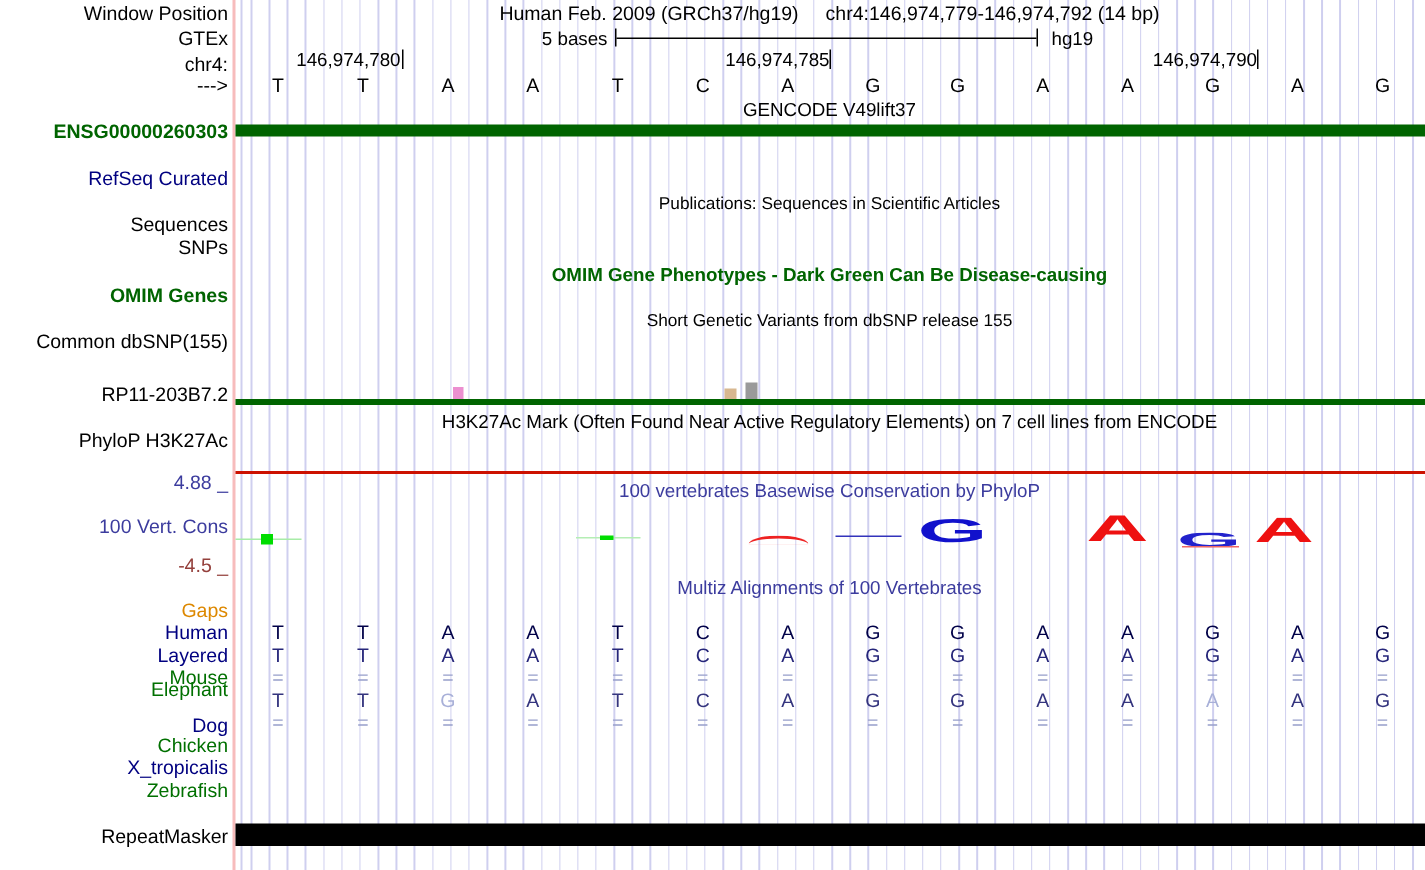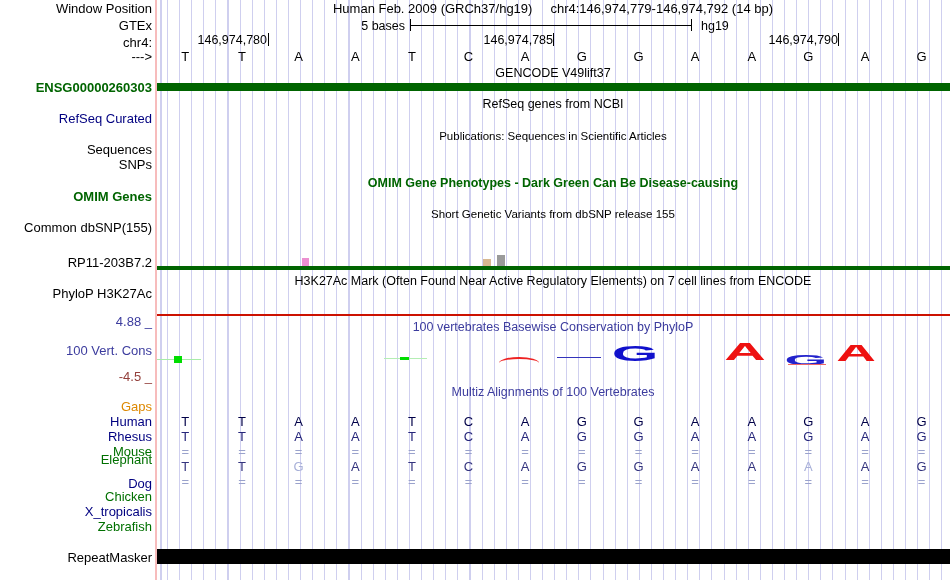--- a/index.html
+++ b/index.html
@@ -95,21 +95,20 @@
       <span style="left: 566.429px; width: 56.6429px;">A</span>
       <span style="left: 623.071px; width: 56.6429px;">G</span>
       <span style="left: 679.714px; width: 56.6429px;">A</span>
       <span style="left: 736.357px; width: 56.6429px;">G</span>
     </div>
 
   <div class="msg" style="top:67px">GENCODE V49lift37</div>
   <div class="lbl green" style="top:81px">ENSG00000260303</div>
   <div class="bar" id="gencode-bar"></div>
 
-  <div class="msg" style="top:98px">RefSeq genes from NCBI</div>
   <div class="lbl navy" style="top:112px">RefSeq Curated</div>
 
   <div class="msg small" style="top:130px">Publications: Sequences in Scientific Articles</div>
   <div class="lbl" style="top:143px">Sequences</div>
   <div class="lbl" style="top:158px">SNPs</div>
 
   <div class="msg green" style="top:177px">OMIM Gene Phenotypes - Dark Green Can Be Disease-causing</div>
   <div class="lbl green" style="top:190px">OMIM Genes</div>
 
   <div class="msg small" style="top:208px">Short Genetic Variants from dbSNP release 155</div>
@@ -158,21 +157,21 @@
         <svg width="44" height="17" viewBox="0 0 32 29" preserveAspectRatio="none">
           <text x="16" y="28" text-anchor="middle" font-family="Liberation Sans, DejaVu Sans, sans-serif" font-size="40" font-weight="bold" fill="#ee1111">A</text>
         </svg>
       </div>
     </div>
 
   <div class="msg slate" style="top:386px">Multiz Alignments of 100 Vertebrates</div>
   <div class="lbl orange" style="top:400px">Gaps</div>
   <div id="species-labels">
       <div class="lbl" style="top: 415px; color: rgb(0, 0, 128);">Human</div>
-      <div class="lbl" style="top: 430px; color: rgb(0, 0, 128);">Rhesus</div>
+      <div class="lbl" style="top: 430px; color: rgb(0, 0, 128);">Layered</div>
       <div class="lbl" style="top: 445px; color: rgb(0, 112, 0);">Mouse</div>
       <div class="lbl" style="top: 477px; color: rgb(0, 0, 128);">Dog</div>
       <div class="lbl" style="top: 453px; color: rgb(0, 112, 0); text-align: right;">Elephant</div>
       <div class="lbl" style="top: 490px; color: rgb(0, 112, 0);">Chicken</div>
       <div class="lbl" style="top: 505px; color: rgb(0, 0, 128);">X_tropicalis</div>
       <div class="lbl" style="top: 520px; color: rgb(0, 112, 0);">Zebrafish</div>
     </div>
   <div id="alignment-rows">
       <div class="seq-row" style="top: 415px;">
         <span style="left: 0px; width: 56.6429px; color: rgb(0, 0, 72);">T</span>

